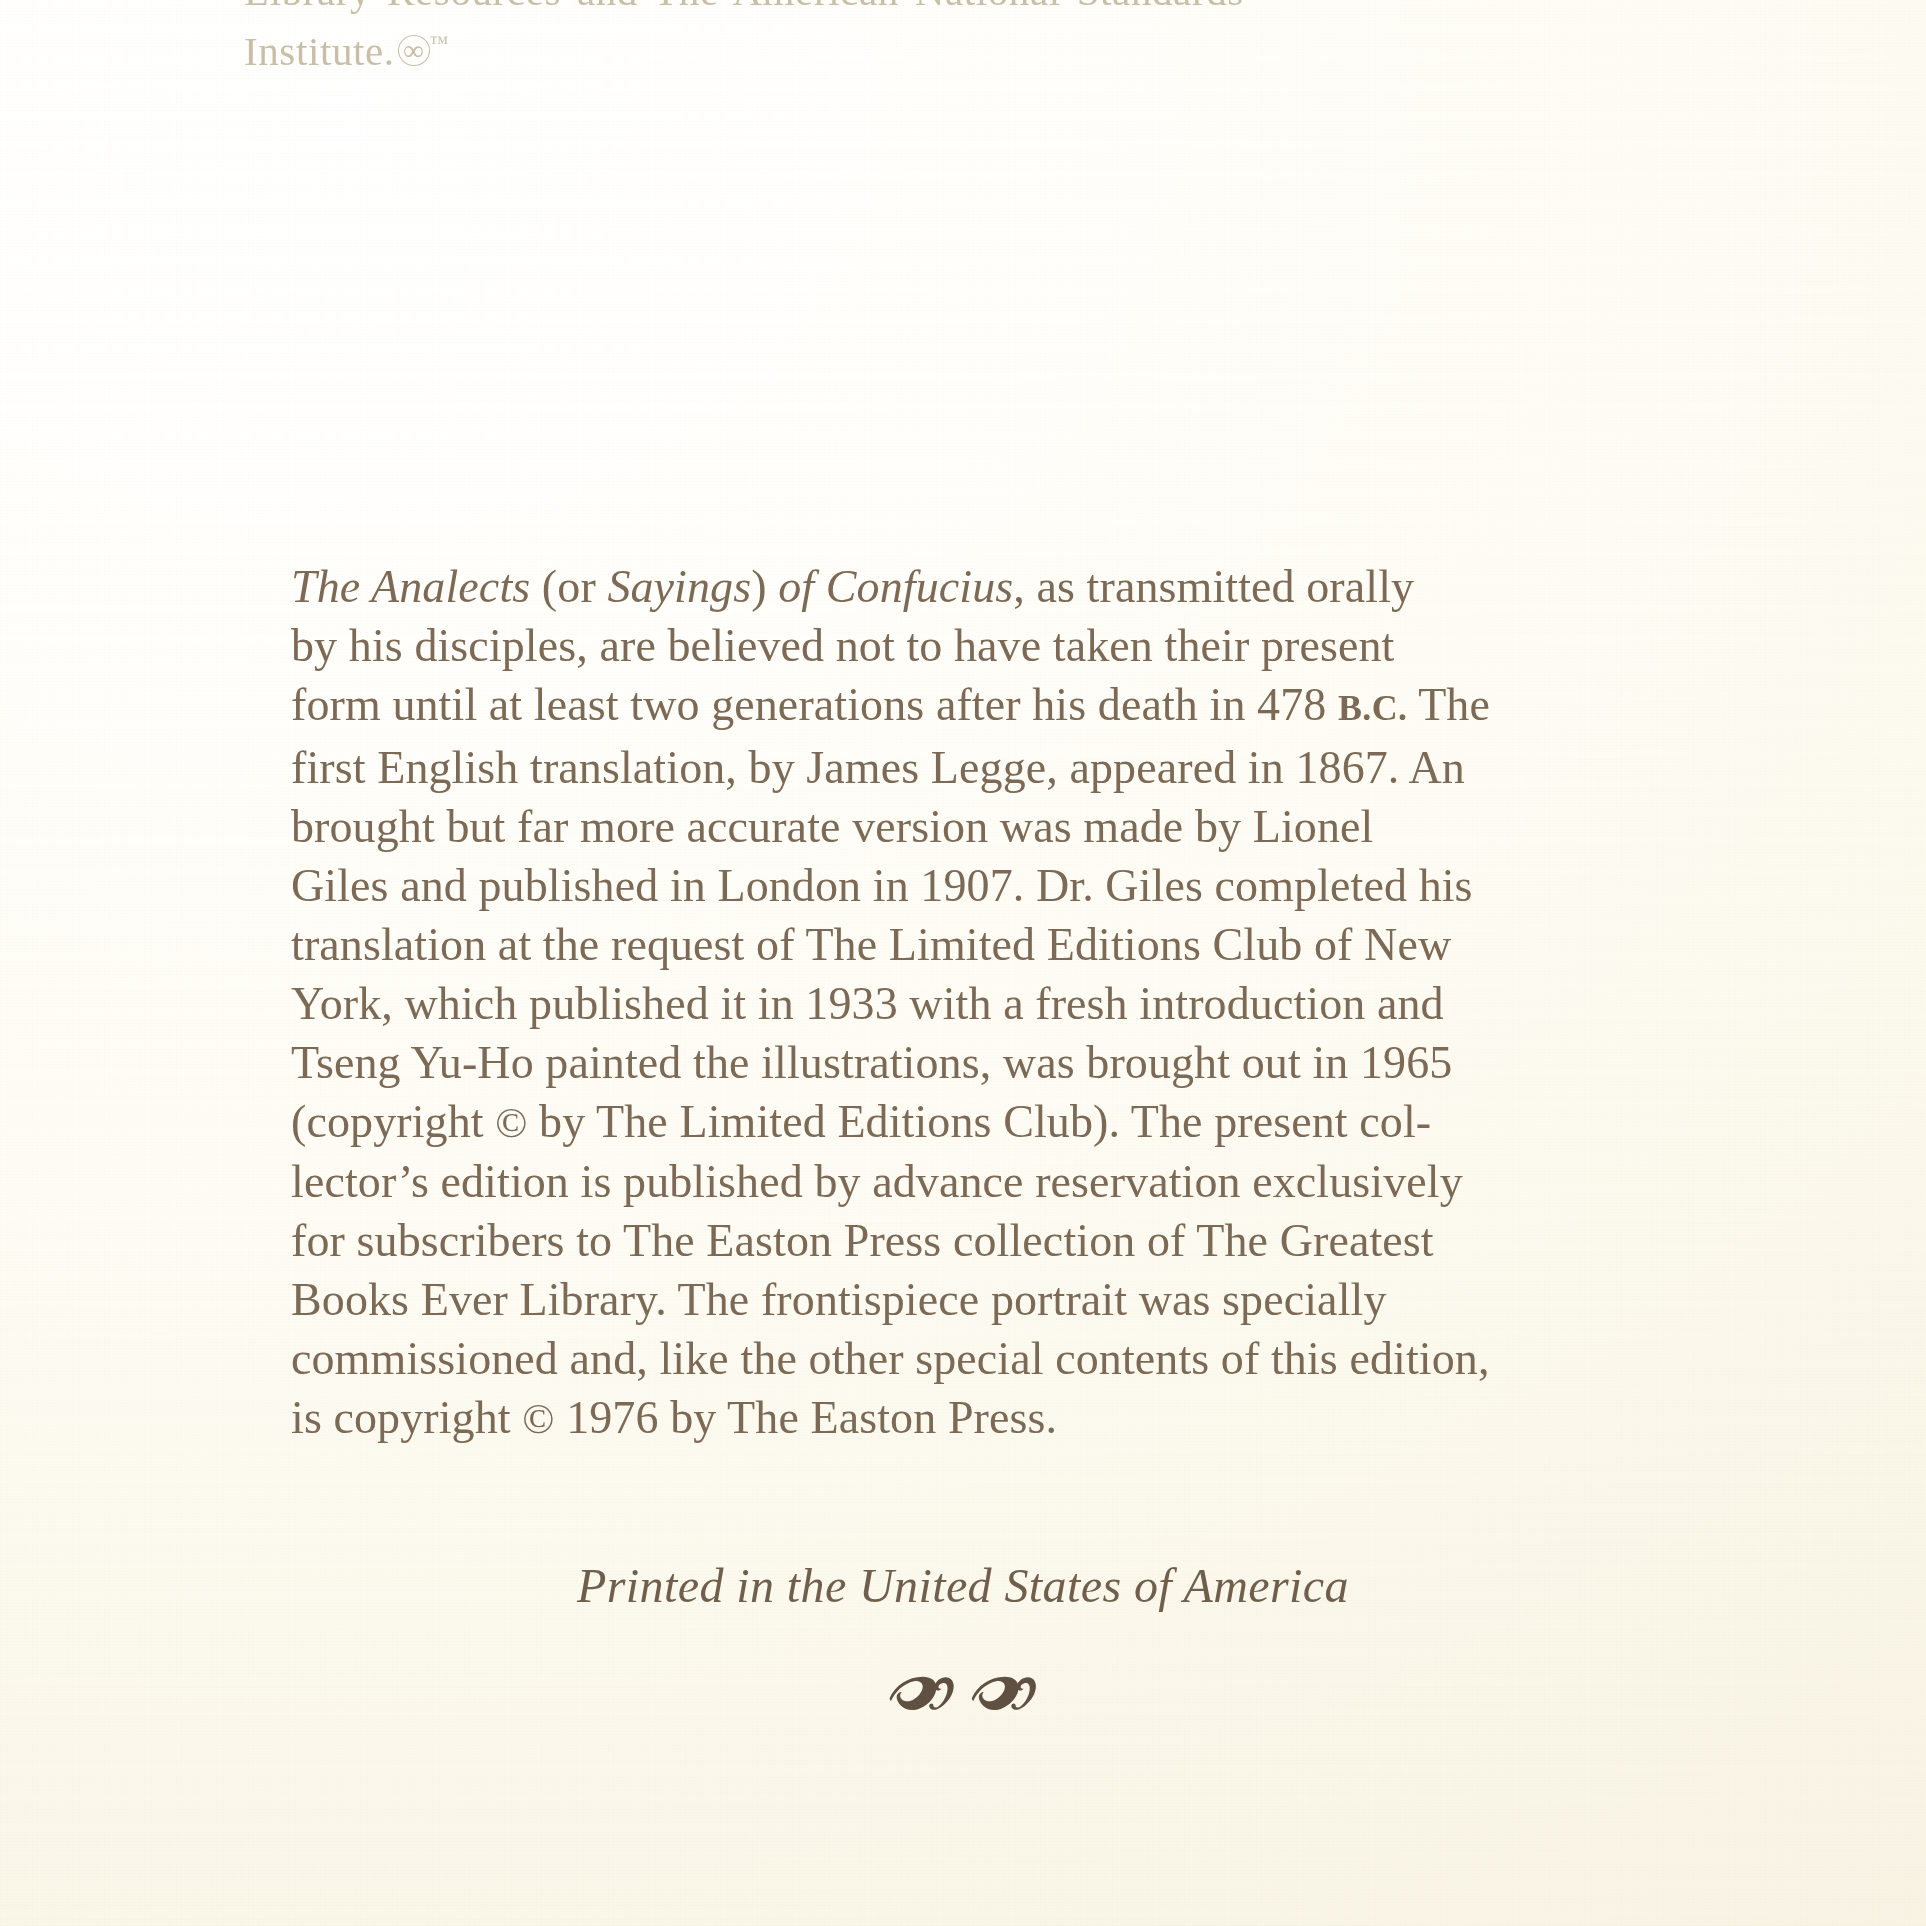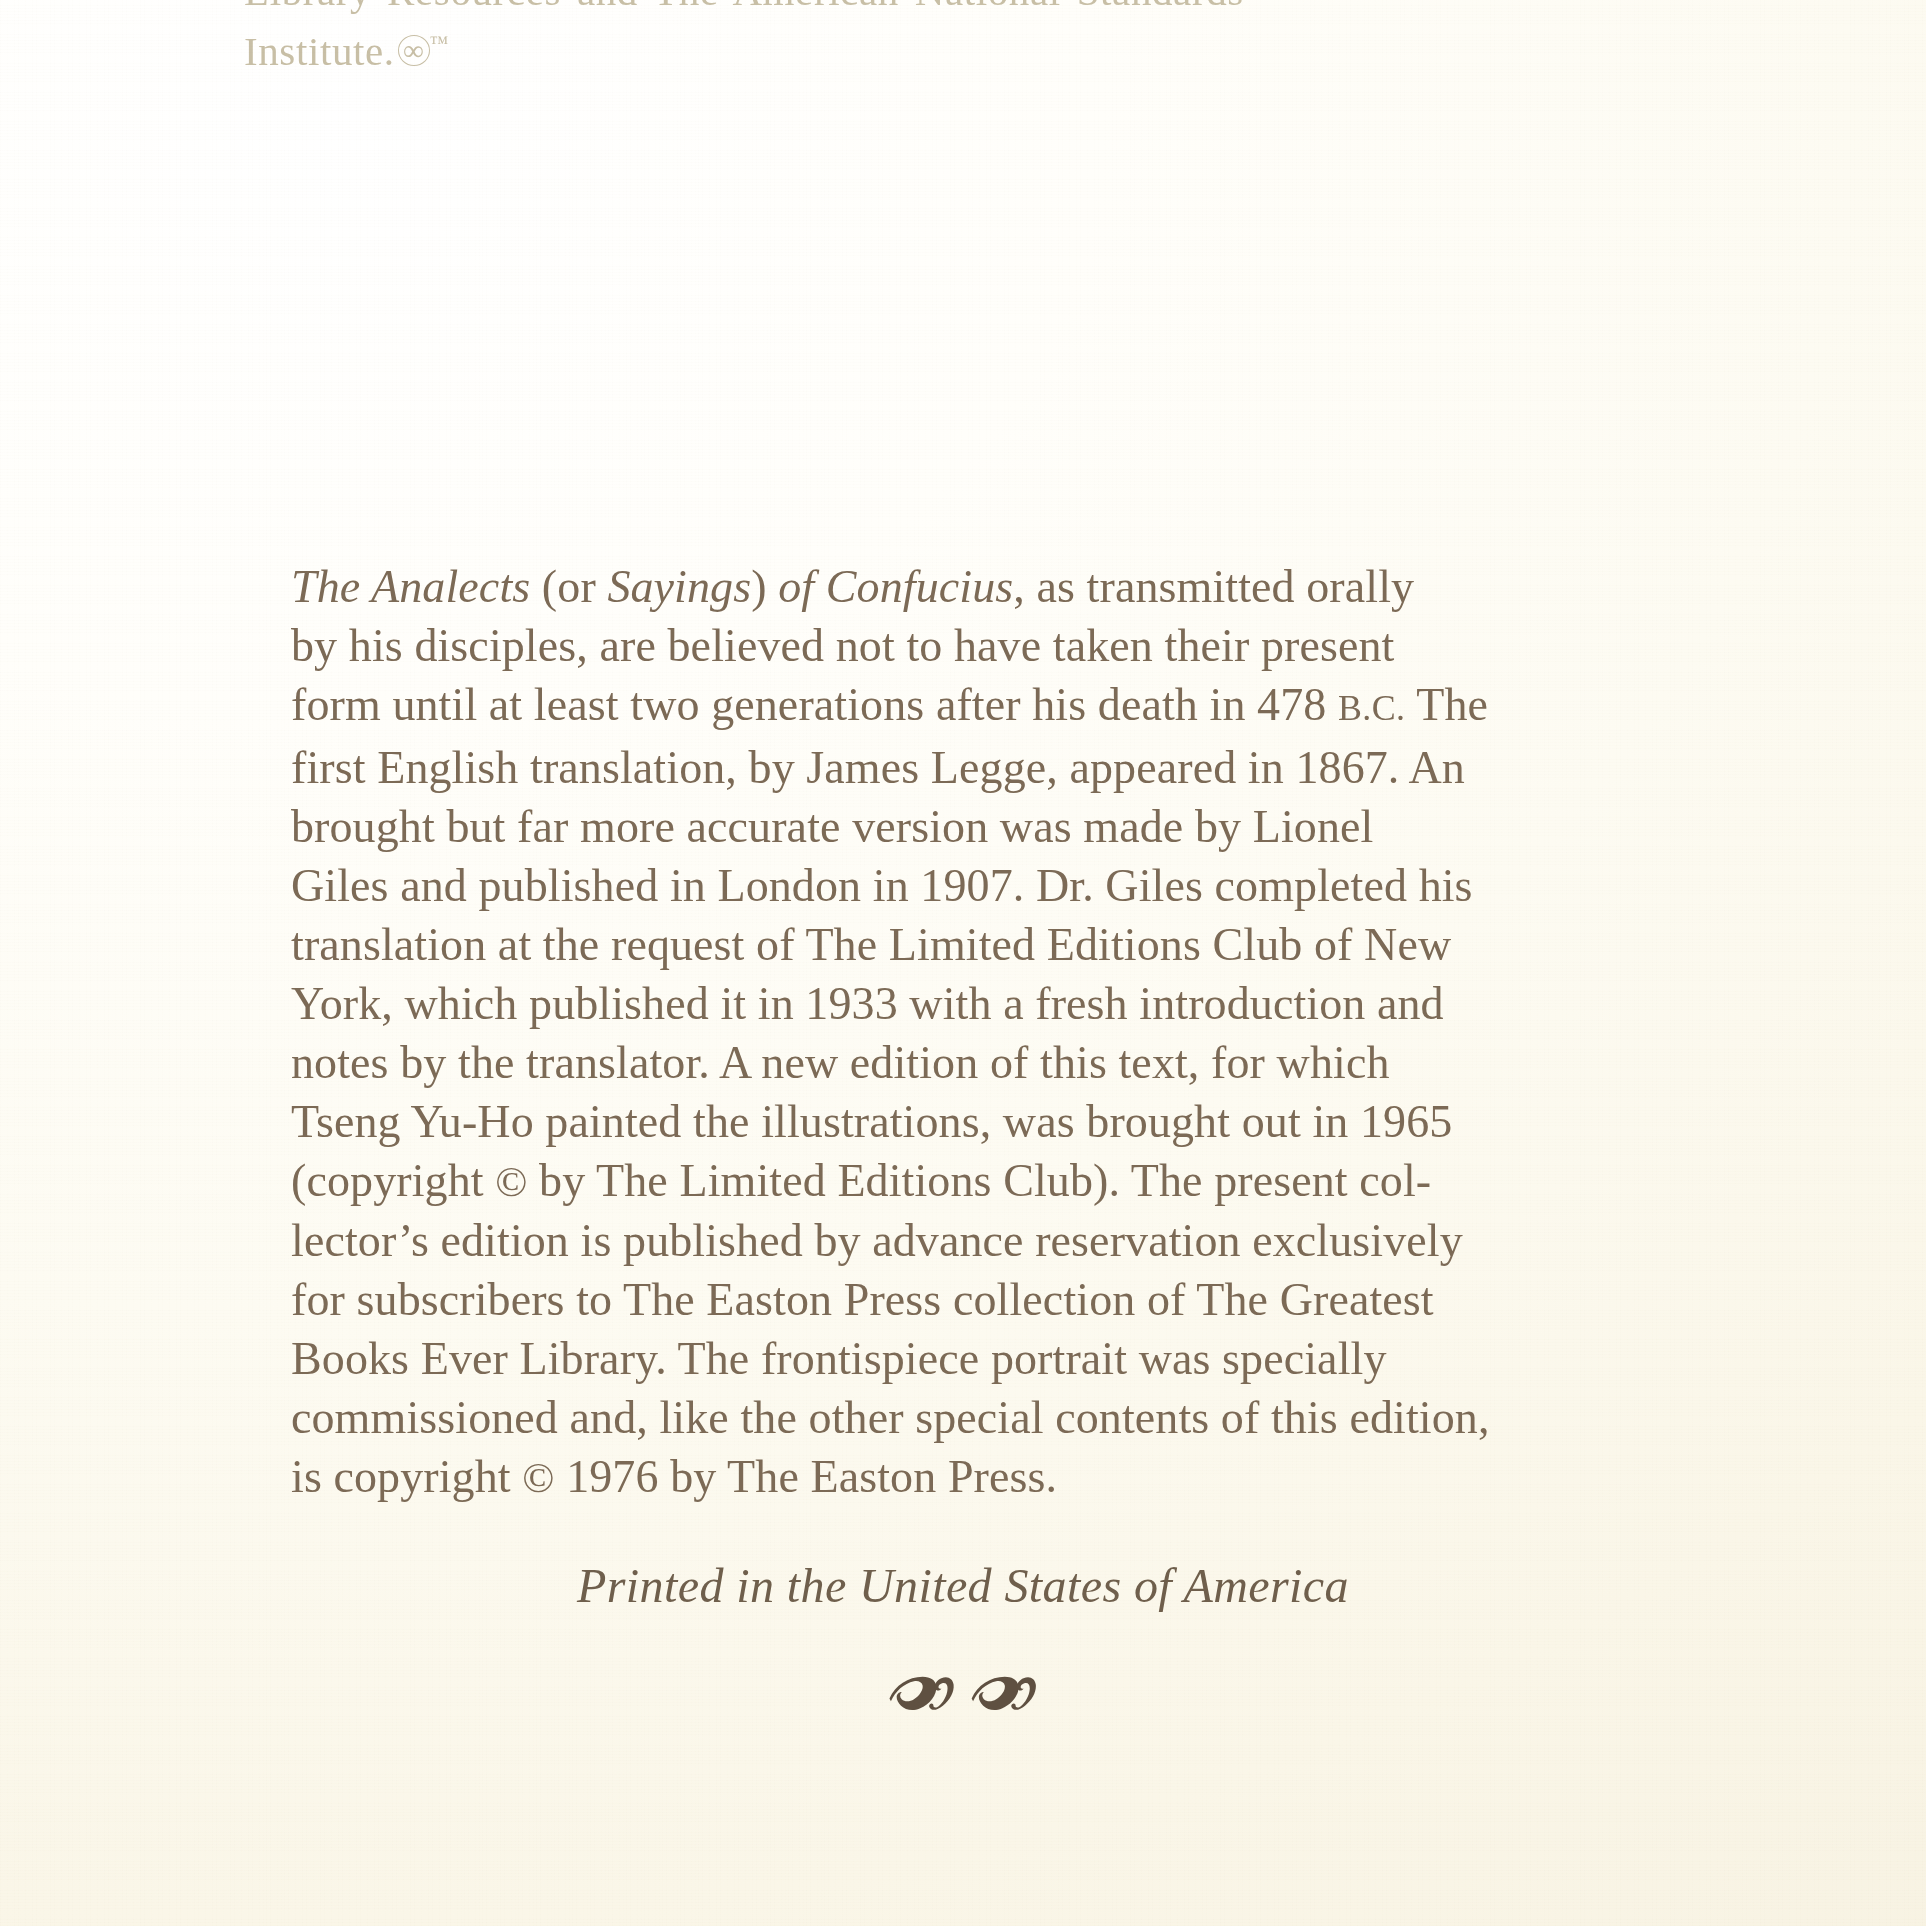--- a/index.html
+++ b/index.html
@@ -98,20 +98,21 @@
     display: block;
     white-space: nowrap;
     margin-left: 47px;
   }
   .colophon .ital {
     font-style: italic;
   }
   .sc {
     font-size: 0.78em;
     letter-spacing: 0.4px;
+    font-weight: bold;
   }
   .cmark {
     display: inline-block;
     font-size: 0.92em;
     vertical-align: baseline;
   }
 
   
   .printed-line {
     position: absolute;
@@ -153,21 +154,20 @@
     <div class="colophon">
       <p>
         <span class="ln"><span class="ital">The Analects</span><span> (or </span><span class="ital">Sayings</span><span>) </span><span class="ital">of Confucius</span><span>, as transmitted orally</span></span>
         <span class="ln">by his disciples, are believed not to have taken their present</span>
         <span class="ln"><span>form until at least two generations after his death in 478 </span><span class="sc">B.C.</span><span> The</span></span>
         <span class="ln">first English translation, by James Legge, appeared in 1867. An</span>
         <span class="ln">brought but far more accurate version was made by Lionel</span>
         <span class="ln">Giles and published in London in 1907. Dr. Giles completed his</span>
         <span class="ln">translation at the request of The Limited Editions Club of New</span>
         <span class="ln">York, which published it in 1933 with a fresh introduction and</span>
-        <span class="ln">notes by the translator. A new edition of this text, for which</span>
         <span class="ln">Tseng Yu-Ho painted the illustrations, was brought out in 1965</span>
         <span class="ln"><span>(copyright </span><span class="cmark">©</span><span> by The Limited Editions Club). The present col-</span></span>
         <span class="ln">lector’s edition is published by advance reservation exclusively</span>
         <span class="ln">for subscribers to The Easton Press collection of The Greatest</span>
         <span class="ln">Books Ever Library. The frontispiece portrait was specially</span>
         <span class="ln">commissioned and, like the other special contents of this edition,</span>
         <span class="ln"><span>is copyright </span><span class="cmark">©</span><span> 1976 by The Easton Press.</span></span>
       </p>
     </div>
 

